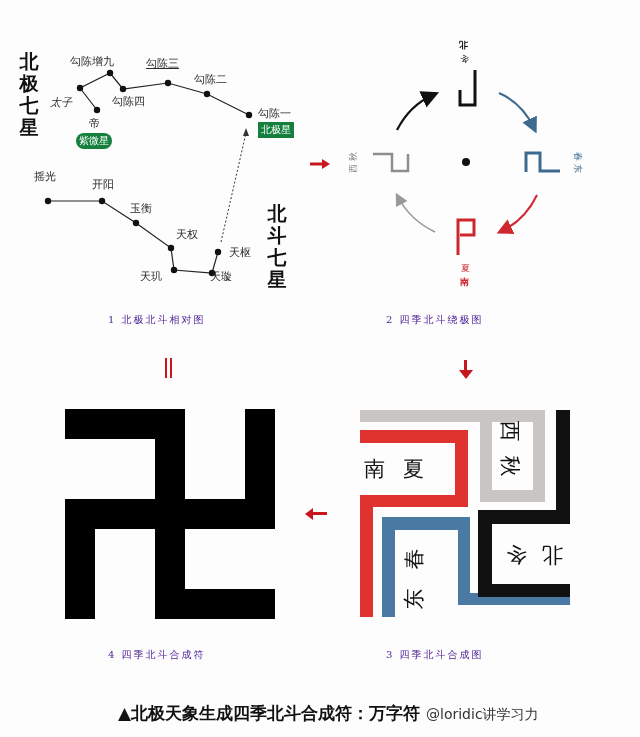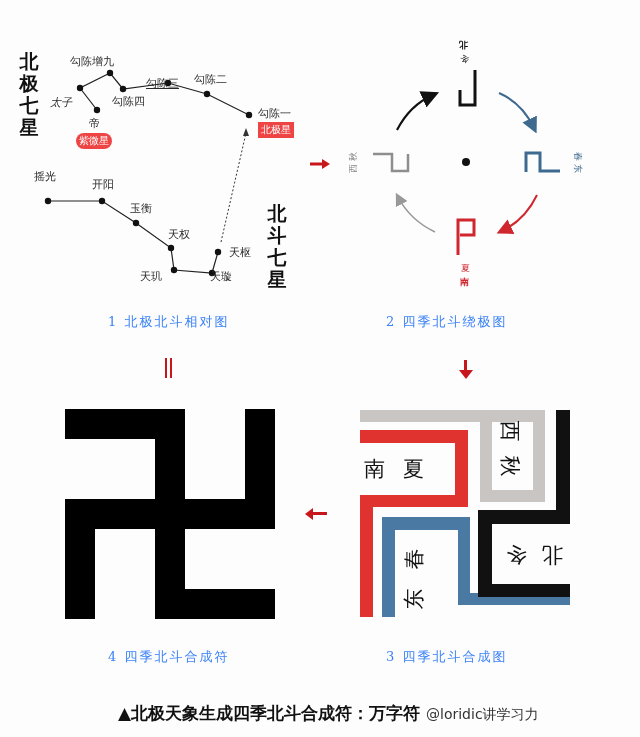--- a/index.html
+++ b/index.html
@@ -2,22 +2,22 @@
 <html><head>
 <meta charset="utf-8">
 <style>
   html, body { margin: 0; padding: 0; background: #fdfdfe; }
   body { width: 640px; height: 737px; position: relative; overflow: hidden;
          font-family: "DejaVu Serif", serif; color: #1a1a1a; }
   .abs { position: absolute; }
   .vtitle { position: absolute; font-family: "DejaVu Sans", sans-serif; font-size: 19px;
             font-weight: bold; line-height: 22px; width: 22px; text-align: center; color:#111; }
   .star-label { position: absolute; font-size: 11px; color: #2a2a2a; white-space: nowrap; }
-  .tag { position: absolute; background: #ef4444; color: #fff; font-size: 10px; padding: 1px 3px; white-space: nowrap; }
-  .caption { position: absolute; font-size: 13px; color: #3b82f6; letter-spacing: 2px; white-space: nowrap; }
+  .tag { position: absolute; background: #15803d; color: #fff; font-size: 10px; padding: 1px 3px; white-space: nowrap; }
+  .caption { position: absolute; font-size: 10px; color: #4c1d95; letter-spacing: 2px; white-space: nowrap; }
   .bar { position: absolute; }
   .p3-char { position: absolute; font-family: "DejaVu Sans", sans-serif; font-size: 21px; color:#111; }
   .footer { position: absolute; left: 118px; top: 702px; font-family: "DejaVu Sans", sans-serif;
             font-size: 17px; font-weight: bold; color:#111; white-space: nowrap; }
   .footer .credit { font-weight: normal; font-size: 14px; color:#333; }
   .season-small { position: absolute; font-size: 9px; white-space: nowrap; }
 </style>
 </head>
 <body>
 
@@ -58,27 +58,27 @@
         <circle cx="174" cy="270" r="3.2"></circle>
         <circle cx="212" cy="273" r="3.2"></circle>
       <circle cx="218" cy="252" r="3.2"></circle>
     </g>
   </svg>
 
   <span class="star-label" style="left:89px; top:116px;">帝</span>
   <span class="star-label" style="left:50px; top:95px;font-style:italic;">太子</span>
   <span class="star-label" style="left:70px; top:54px;">勾陈增九</span>
   <span class="star-label" style="left:112px; top:94px;">勾陈四</span>
-  <span class="star-label" style="left:146px; top:76px;text-decoration:underline;">勾陈三</span>
+  <span class="star-label" style="left:146px; top:56px;text-decoration:underline;">勾陈三</span>
   <span class="star-label" style="left:194px; top:72px;">勾陈二</span>
   <span class="star-label" style="left:258px; top:106px;">勾陈一</span>
   <span class="star-label" style="left:34px; top:169px;">摇光</span>
   <span class="star-label" style="left:92px; top:177px;">开阳</span>
   <span class="star-label" style="left:130px; top:201px;">玉衡</span>
-  <span class="star-label" style="left:168px; top:227px;text-align:center;">天权</span>
+  <span class="star-label" style="left:176px; top:227px;text-align:center;">天权</span>
   <span class="star-label" style="left:140px; top:269px;">天玑</span>
   <span class="star-label" style="left:210px; top:269px;">天璇</span>
   <span class="star-label" style="left:229px; top:245px;">天枢</span>
 
   <span class="tag" style="left:76px; top:133px;border-radius:8px;">紫微星</span>
   <span class="tag" style="left:258px; top:122px;">北极星</span>
 
   <div class="caption" style="left:108px; top:313px;">1 北极北斗相对图</div>
 </div>
 

